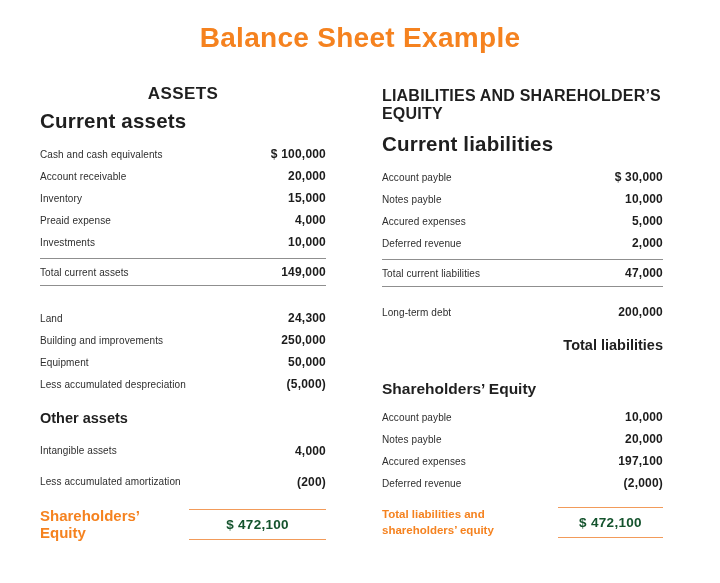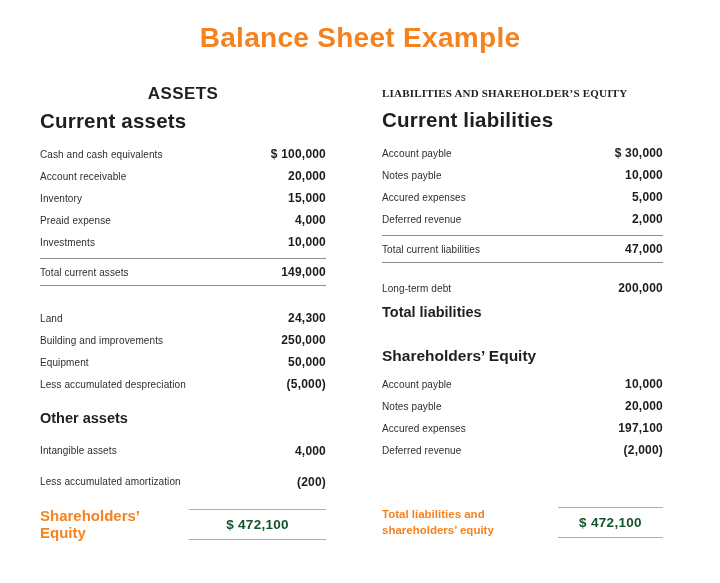--- a/index.html
+++ b/index.html
@@ -18,21 +18,21 @@
     text-align: center;
     color: #F5821F;
     font-size: 28px; font-weight: 800; letter-spacing: 0.3px;
   }
 
   .col { position: absolute; top: 84px; height: 499px; }
   .col-left  { left: 40px;  width: 286px; }
   .col-right { left: 382px; width: 281px; }
 
   .assets-heading { font-size: 17px; font-weight: 800; letter-spacing: 0.4px; margin-bottom: 5px; text-align: center; }
-  .liab-heading   { font-size: 11px; font-weight: 800; letter-spacing: 0.2px; margin: 3px 0 9px; font-family: Liberation Serif, serif; }
+  .liab-heading   { font-size: 16px; font-weight: 800; letter-spacing: 0.2px; margin: 3px 0 9px; }
   .section-heading { font-size: 20.5px; font-weight: 800; letter-spacing: 0.2px; margin-bottom: 10px; }
 
   .row {
     height: 22px;
     display: flex; justify-content: space-between; align-items: center;
   }
   .row-tall { height: 31px; }
   .lbl { font-size: 10px; color: #2e2e2e; letter-spacing: 0.1px; }
   .val { font-size: 12px; font-weight: 700; color: #1c1c1c; letter-spacing: 0.2px; }
 
@@ -44,22 +44,22 @@
   }
   .total-band .row { height: 26px; }
 
   .gap-md { height: 21px; }
   .gap-sm { height: 14px; }
 
   .other-heading { font-size: 14.5px; font-weight: 800; margin: 15px 0 9px; }
   .equity-heading { font-size: 15.5px; font-weight: 800; margin: 27px 0 8px; }
 
   .total-liab-row {
-    display: flex; justify-content: flex-start; align-items: center;
-    margin-top: 5px;
+    display: flex; justify-content: flex-end; align-items: center;
+    margin-top: 14px;
     gap: 45px;
   }
   .total-liab-label { font-size: 14.5px; font-weight: 800; }
   .total-liab-valbox {
     width: 110px; text-align: right;
     border-top: 1px solid #8f8f8f; border-bottom: 1px solid #8f8f8f;
     padding: 6px 4px;
     font-size: 10.5px; font-weight: 700;
   }
 

